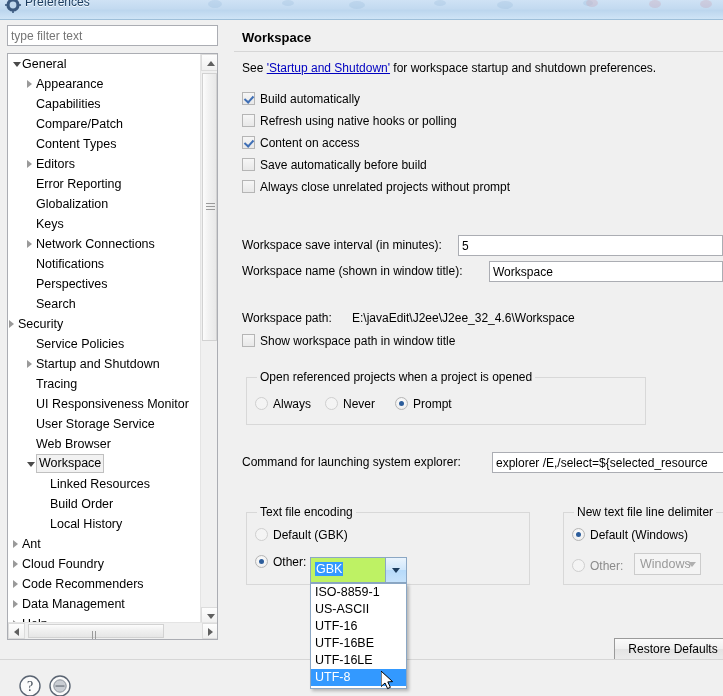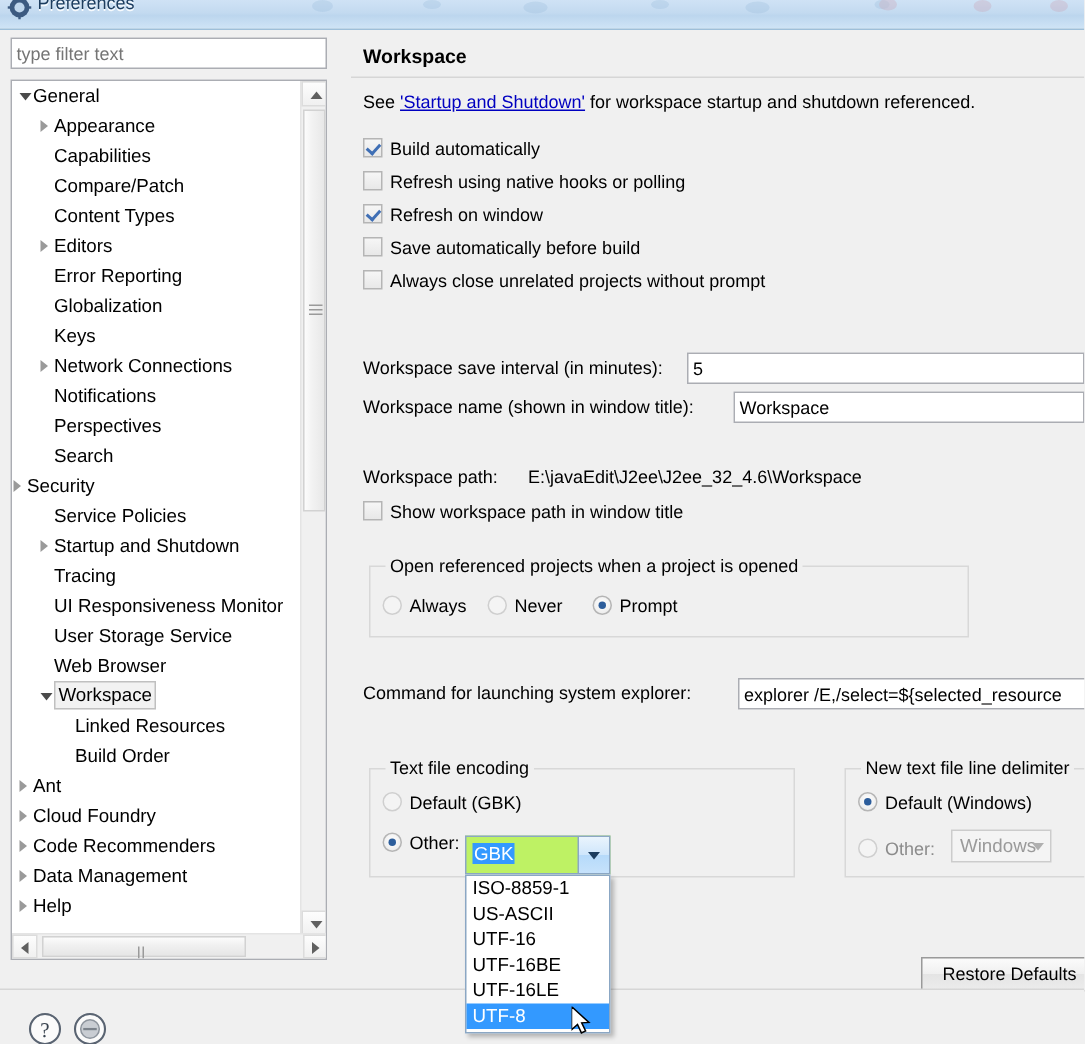--- a/index.html
+++ b/index.html
@@ -362,20 +362,21 @@
             <div class="tree-item collapsed" style="padding-left: 0;"><span class="twisty"></span><span class="lbl">Security</span></div>
             <div class="tree-item " style="padding-left: 18px;"><span class="twisty"></span><span class="lbl">Service Policies</span></div>
             <div class="tree-item collapsed" style="padding-left: 18px;"><span class="twisty"></span><span class="lbl">Startup and Shutdown</span></div>
             <div class="tree-item " style="padding-left: 18px;"><span class="twisty"></span><span class="lbl">Tracing</span></div>
             <div class="tree-item " style="padding-left: 18px;"><span class="twisty"></span><span class="lbl">UI Responsiveness Monitor</span></div>
             <div class="tree-item " style="padding-left: 18px;"><span class="twisty"></span><span class="lbl">User Storage Service</span></div>
             <div class="tree-item " style="padding-left: 18px;"><span class="twisty"></span><span class="lbl">Web Browser</span></div>
             <div class="tree-item expanded selected" style="padding-left: 18px;"><span class="twisty"></span><span class="lbl">Workspace</span></div>
             <div class="tree-item " style="padding-left: 32px;"><span class="twisty"></span><span class="lbl">Linked Resources</span></div>
             <div class="tree-item " style="padding-left: 32px;"><span class="twisty"></span><span class="lbl">Build Order</span></div>
+            <div class="tree-item " style="padding-left: 32px;"><span class="twisty"></span><span class="lbl">Local History</span></div>
             <div class="tree-item collapsed" style="padding-left: 4px;"><span class="twisty"></span><span class="lbl">Ant</span></div>
             <div class="tree-item collapsed" style="padding-left: 4px;"><span class="twisty"></span><span class="lbl">Cloud Foundry</span></div>
             <div class="tree-item collapsed" style="padding-left: 4px;"><span class="twisty"></span><span class="lbl">Code Recommenders</span></div>
             <div class="tree-item collapsed" style="padding-left: 4px;"><span class="twisty"></span><span class="lbl">Data Management</span></div>
             <div class="tree-item collapsed" style="padding-left: 4px;"><span class="twisty"></span><span class="lbl">Help</span></div>
           </div>
 
         <div id="tree-vscroll">
           <div class="sb-arrow up">
               <div class="ar"></div>
@@ -405,27 +406,27 @@
         </div>
       </div>
     </div>
 
     <div id="right-panel">
 
       <div id="page-title">Workspace</div>
       <div id="title-rule"></div>
 
       <div id="intro-line">
-        <span>See </span><a>'Startup and Shutdown'</a><span> for workspace startup and shutdown referenced.</span>
+        <span>See </span><a>'Startup and Shutdown'</a><span> for workspace startup and shutdown preferences.</span>
       </div>
 
       <div id="checkbox-group">
           <div class="chk-row" style="top: 65px;"><span class="cb checked"></span><span>Build automatically</span></div>
           <div class="chk-row" style="top: 87px;"><span class="cb"></span><span>Refresh using native hooks or polling</span></div>
-          <div class="chk-row" style="top: 109px;"><span class="cb checked"></span><span>Refresh on window</span></div>
+          <div class="chk-row" style="top: 109px;"><span class="cb checked"></span><span>Content on access</span></div>
           <div class="chk-row" style="top: 131px;"><span class="cb"></span><span>Save automatically before build</span></div>
           <div class="chk-row" style="top: 153px;"><span class="cb"></span><span>Always close unrelated projects without prompt</span></div>
         </div>
 
       <div class="field-label" style="left:8px; top:210px;">Workspace save interval (in minutes):</div>
       <input class="txt-input" style="left: 224px; top: 210px; width: 265px;" value="5">
 
       <div class="field-label" style="left:8px; top:236px;">Workspace name (shown in window title):</div>
       <input class="txt-input" style="left: 255px; top: 236px; width: 234px;" value="Workspace">
 

